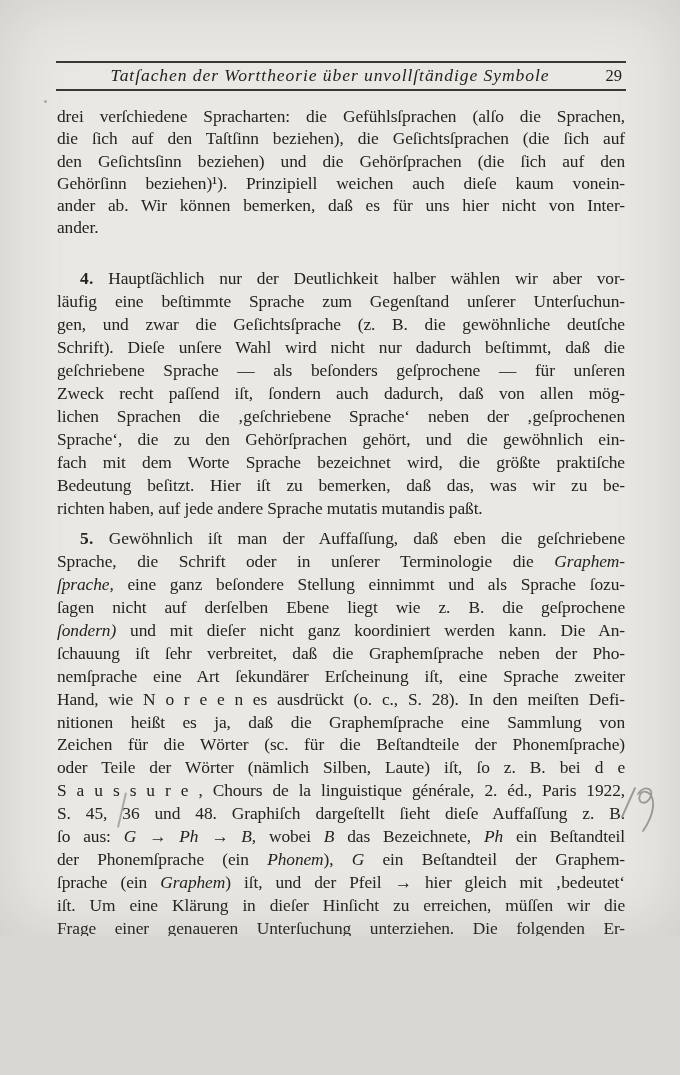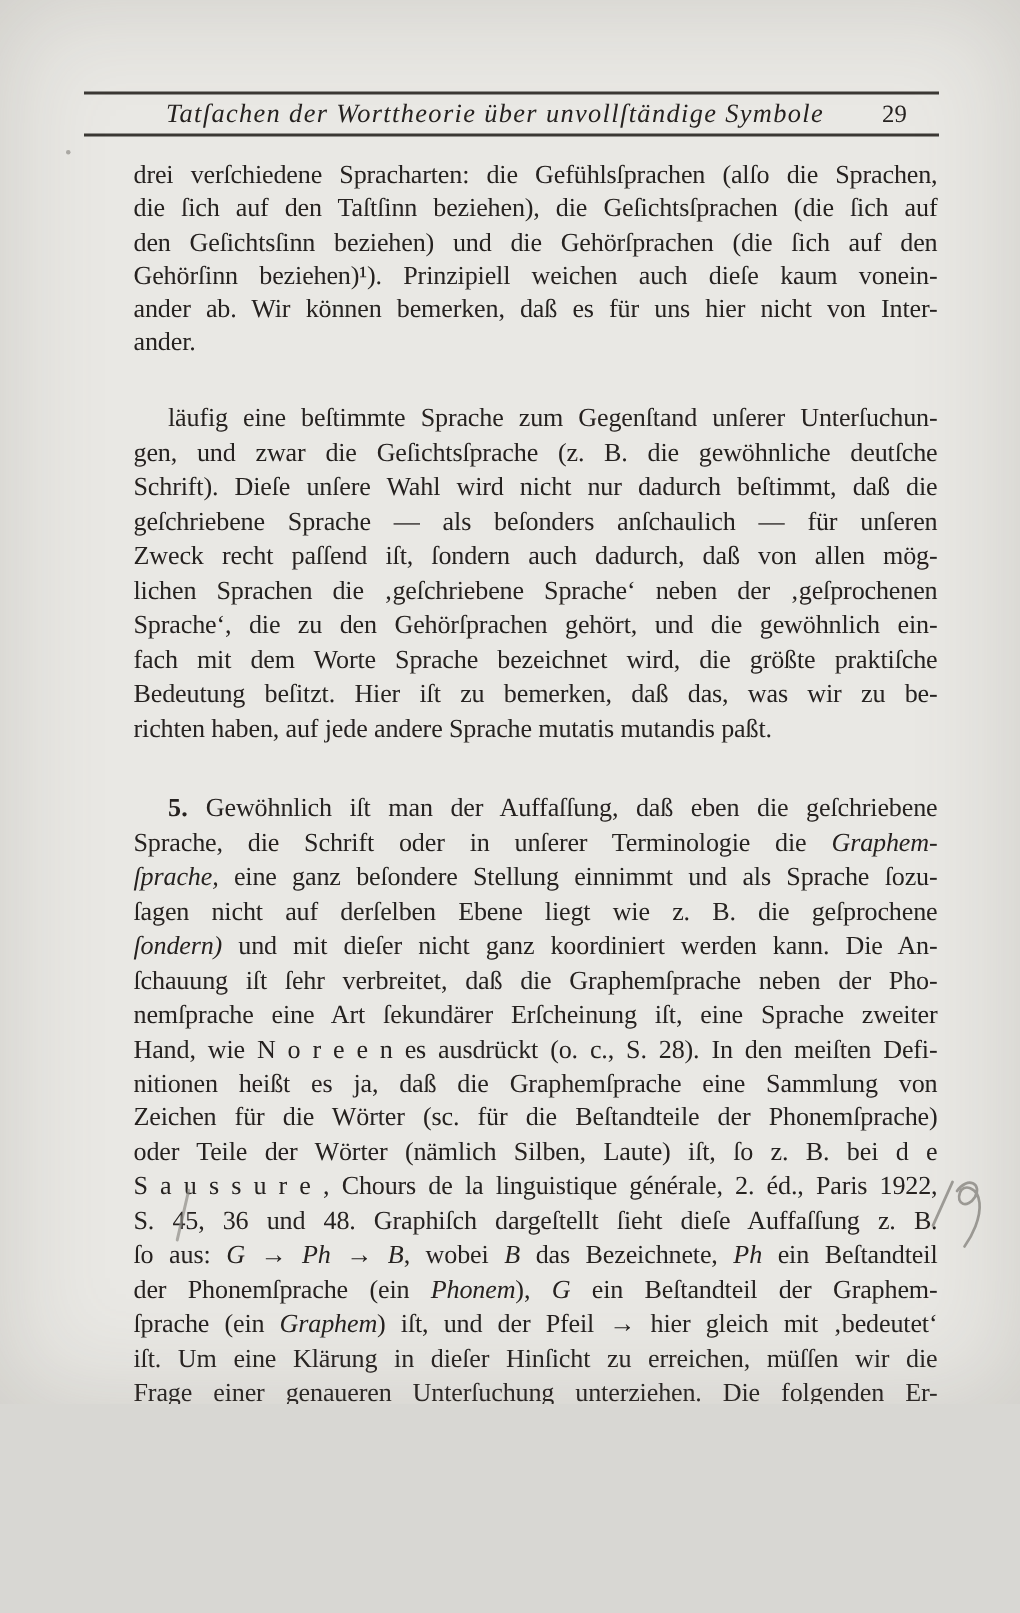--- a/index.html
+++ b/index.html
@@ -30,35 +30,34 @@
     position: absolute; left: 66px; top: 63px; width: 528px;
     text-align: center;
     font-style: italic;
     font-size: 17.6px;
     letter-spacing: 0.9px;
     line-height: 24px;
     white-space: nowrap;
   }
   .page-number {
     position: absolute; left: 588px; top: 64px; width: 34px;
-    text-align: left;
+    text-align: right;
     font-size: 16.5px;
     line-height: 24px;
   }
   .para {
     position: absolute; left: 57px; width: 568px;
     font-size: 17.4px;
     letter-spacing: -0.1px;
   }
   .para .line, .footnote .line {
     text-align: justify;
     text-align-last: justify;
     text-justify: inter-word;
     white-space: normal;
-    margin-left: 32px;
   }
   .para .line.pl, .footnote .line.pl { text-align-last: left; }
   .p1 { top: 105px; }  .p1 .line { height: 22.3px; line-height: 22.3px; }
   .p2 { top: 267px; }  .p2 .line { height: 23px;   line-height: 23px; }
   .p3 { top: 527px; }  .p3 .line { height: 22.95px; line-height: 22.95px; }
   .indent .line:first-child { text-indent: 23px; }
   .para i, .footnote i { font-style: italic; }
   .para b { font-weight: bold; letter-spacing: 0.2px; }
   .footnote {
     position: absolute; left: 40px; top: 975px; width: 568px;
@@ -105,24 +104,25 @@
   <div class="para p1">
       <div class="line">drei verſchiedene Spracharten: die Gefühlsſprachen (alſo die Sprachen,</div>
       <div class="line">die ſich auf den Taſtſinn beziehen), die Geſichtsſprachen (die ſich auf</div>
       <div class="line">den Geſichtsſinn beziehen) und die Gehörſprachen (die ſich auf den</div>
       <div class="line">Gehörſinn beziehen)¹). Prinzipiell weichen auch dieſe kaum vonein-</div>
       <div class="line">ander ab. Wir können bemerken, daß es für uns hier nicht von Inter-</div>
       <div class="line pl">ander.</div>
     </div>
 
   <div class="para p2 indent">
+      <div class="line"><b>4.</b> Hauptſächlich nur der Deutlichkeit halber wählen wir aber vor-</div>
       <div class="line">läufig eine beſtimmte Sprache zum Gegenſtand unſerer Unterſuchun-</div>
       <div class="line">gen, und zwar die Geſichtsſprache (z. B. die gewöhnliche deutſche</div>
       <div class="line">Schrift). Dieſe unſere Wahl wird nicht nur dadurch beſtimmt, daß die</div>
-      <div class="line">geſchriebene Sprache — als beſonders anſchaulich — für unſeren</div>
+      <div class="line">geſchriebene Sprache — als beſonders geſprochene — für unſeren</div>
       <div class="line">Zweck recht paſſend iſt, ſondern auch dadurch, daß von allen mög-</div>
       <div class="line">lichen Sprachen die ‚geſchriebene Sprache‘ neben der ‚geſprochenen</div>
       <div class="line">Sprache‘, die zu den Gehörſprachen gehört, und die gewöhnlich ein-</div>
       <div class="line">fach mit dem Worte Sprache bezeichnet wird, die größte praktiſche</div>
       <div class="line">Bedeutung beſitzt. Hier iſt zu bemerken, daß das, was wir zu be-</div>
       <div class="line pl">richten haben, auf jede andere Sprache mutatis mutandis paßt.</div>
     </div>
 
   <div class="para p3 indent">
       <div class="line"><b>5.</b> Gewöhnlich iſt man der Auffaſſung, daß eben die geſchriebene</div>

